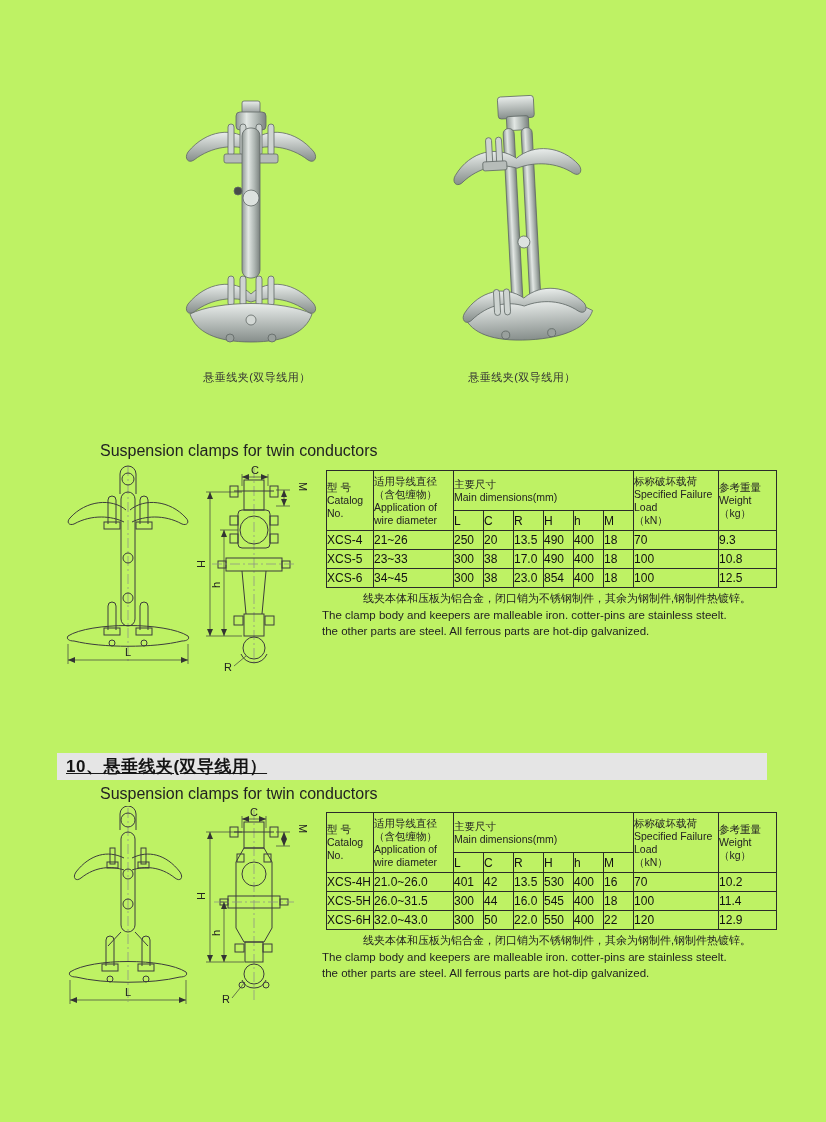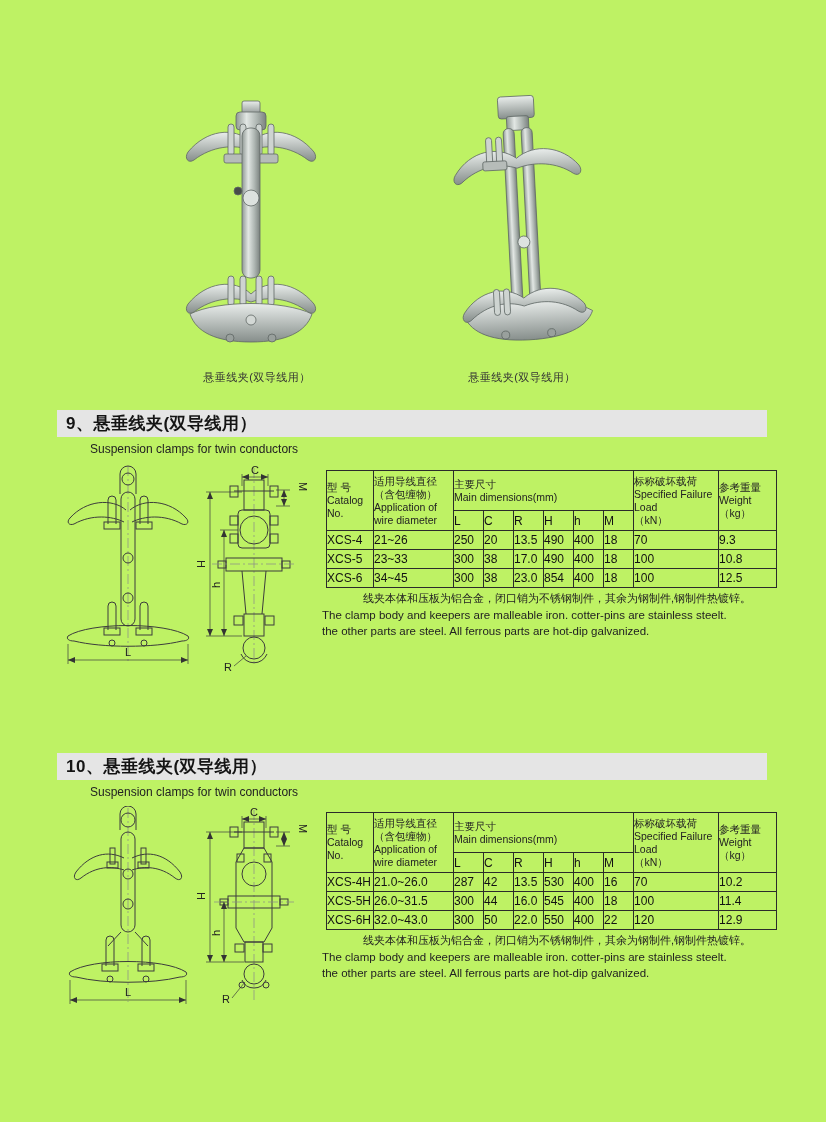--- a/index.html
+++ b/index.html
@@ -15,21 +15,21 @@
     position:absolute; top:370px; width:160px; text-align:center;
     font-size:11px; color:#333; letter-spacing:0.5px;
   }
 
   
   .sec-bar {
     position:absolute; left:57px; width:710px; height:27px;
     background:#e5e5e5; display:flex; align-items:center;
   }
   .sec-title { font-size:17px; font-weight:bold; color:#141414; padding-left:9px; letter-spacing:0.5px; }
-  .sec-sub { position:absolute; left:90px; font-size:12px; color:#222; }
+  .sec-sub { position:absolute; left:100px; font-size:16px; color:#222; }
 
   
   table.spec {
     position:absolute; left:326px; width:450px;
     border-collapse:collapse; table-layout:fixed;
     font-size:12px; color:#121212; text-align:left;
   }
   table.spec td { border:1px solid #2b2b2b; padding:0; vertical-align:middle; }
   table.spec .hl { font-size:10.5px; line-height:13px; color:#222; }
   table.spec .subrow td { height:20px; font-size:12px; }
@@ -104,23 +104,20 @@
       <rect x="42" y="196" width="6" height="26" rx="3" fill="#ced4d1"></rect>
       <rect x="52" y="196" width="6" height="26" rx="3" fill="#ced4d1"></rect>
       <circle cx="52" cy="242" r="4" fill="#99a09d"></circle>
       <circle cx="98" cy="242" r="4" fill="#99a09d"></circle>
     </g>
   </svg>
 
   <div class="photo-caption" style="left:177px;">悬垂线夹(双导线用）</div>
   <div class="photo-caption" style="left:442px;">悬垂线夹(双导线用）</div>
 
-  <div class="sec-bar" style="top:410px;">
-    <span class="sec-title">9、悬垂线夹(双导线用）</span>
-  </div>
   <div class="sec-sub" style="top:442px;">Suspension clamps for twin conductors</div>
 
   <svg class="drawing" style="top:464px;" viewBox="0 0 266 212">
     <defs>
       <marker id="a9" markerWidth="9" markerHeight="8" refX="7" refY="3" orient="auto-start-reverse" markerUnits="userSpaceOnUse">
         <path d="M0,0 L7,3 L0,6 Z" fill="#333"></path>
       </marker>
     </defs>
     <g stroke="#3c3c3c" fill="none" stroke-width="1">
       <line x1="72" y1="2" x2="72" y2="198" stroke="#8a8a8a" stroke-width="0.7" stroke-dasharray="10 3 2 3"></line>
@@ -277,21 +274,21 @@
     </tr>
   </tbody>
     </table>
 
   <div class="notes" style="top:590px;">
     <div class="note-zh">线夹本体和压板为铝合金，闭口销为不锈钢制件，其余为钢制件,钢制件热镀锌。</div>
     <div class="note-en">The clamp body and keepers are malleable iron. cotter-pins are stainless steelt.</div>
     <div class="note-en">the other parts are steel. All ferrous parts are hot-dip galvanized.</div>
   </div>
 
-  <div class="sec-bar" style="top:753px;">
+  <div class="sec-bar" style="top:753px;text-decoration:underline;">
     <span class="sec-title">10、悬垂线夹(双导线用）</span>
   </div>
   <div class="sec-sub" style="top:785px;">Suspension clamps for twin conductors</div>
 
   <svg class="drawing" style="top:806px;" viewBox="0 0 266 212">
     <defs>
       <marker id="a10" markerWidth="9" markerHeight="8" refX="7" refY="3" orient="auto-start-reverse" markerUnits="userSpaceOnUse">
         <path d="M0,0 L7,3 L0,6 Z" fill="#333"></path>
       </marker>
     </defs>
@@ -408,21 +405,21 @@
       <td>L</td>
       <td>C</td>
       <td>R</td>
       <td>H</td>
       <td>h</td>
       <td>M</td>
     </tr>
     <tr class="drow">
       <td>XCS-4H</td>
       <td>21.0~26.0</td>
-      <td>287</td>
+      <td>401</td>
       <td>42</td>
       <td>13.5</td>
       <td>530</td>
       <td>400</td>
       <td>16</td>
       <td>70</td>
       <td>10.2</td>
     </tr>
     <tr class="drow">
       <td>XCS-5H</td>

